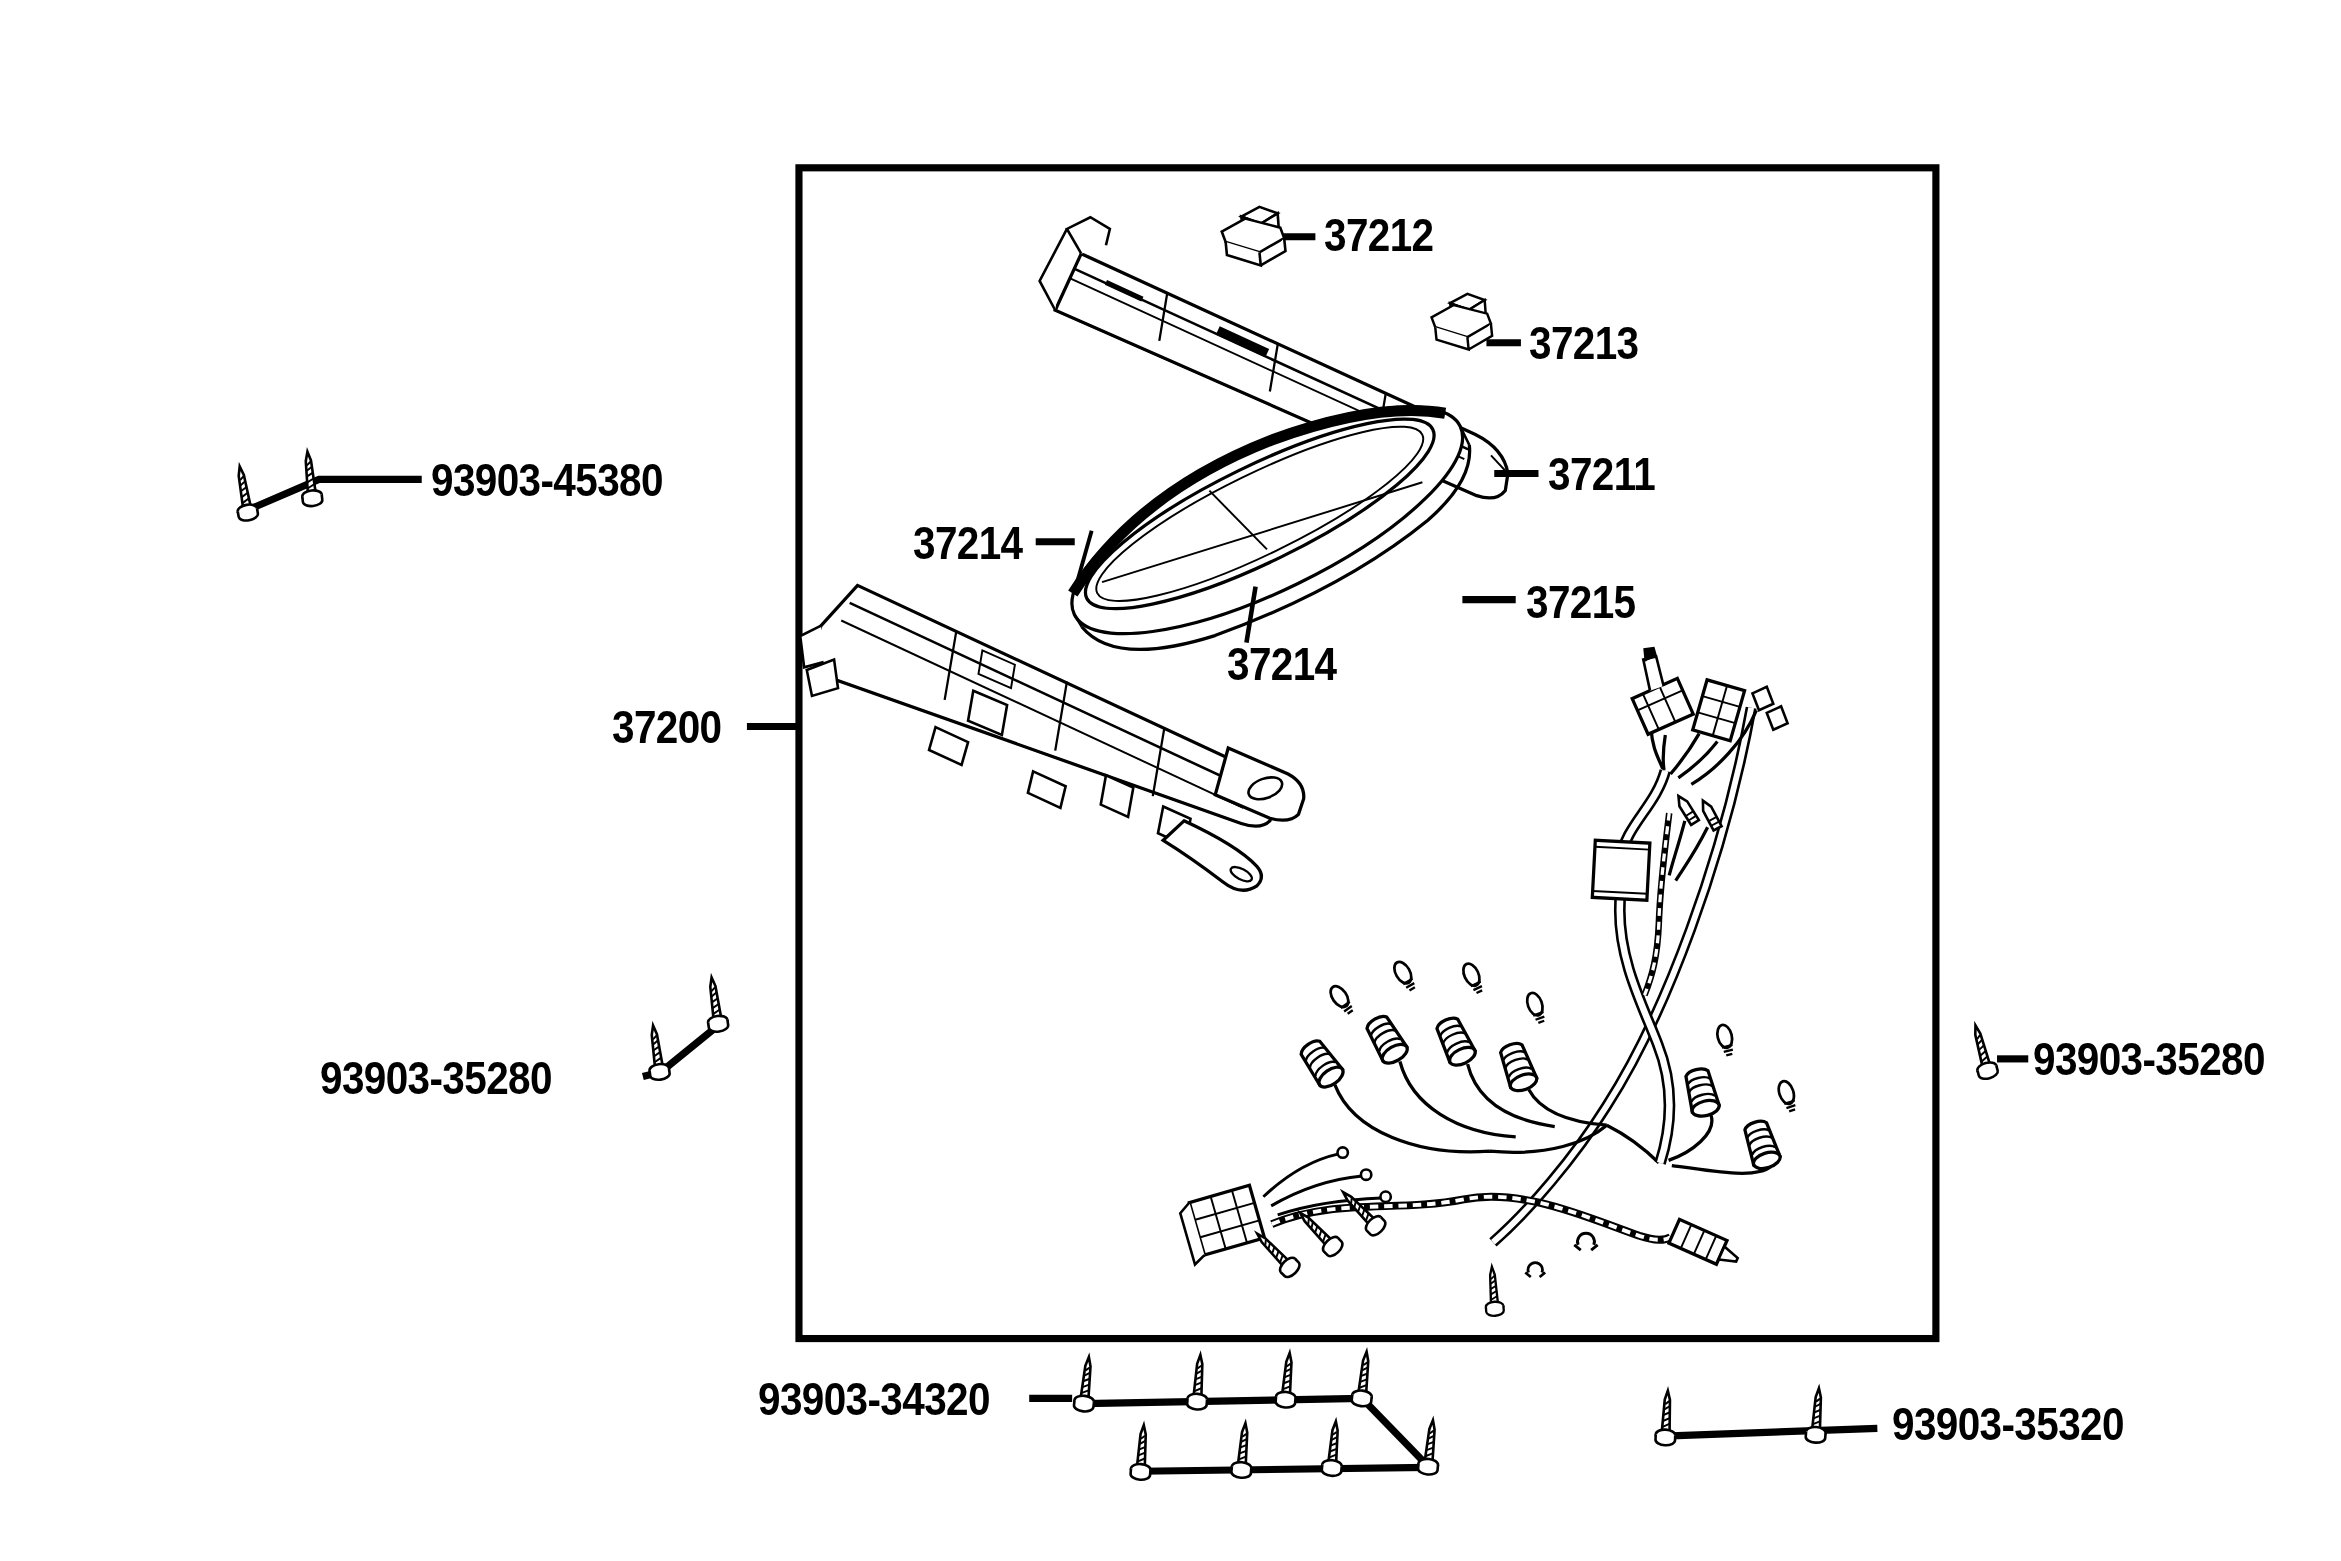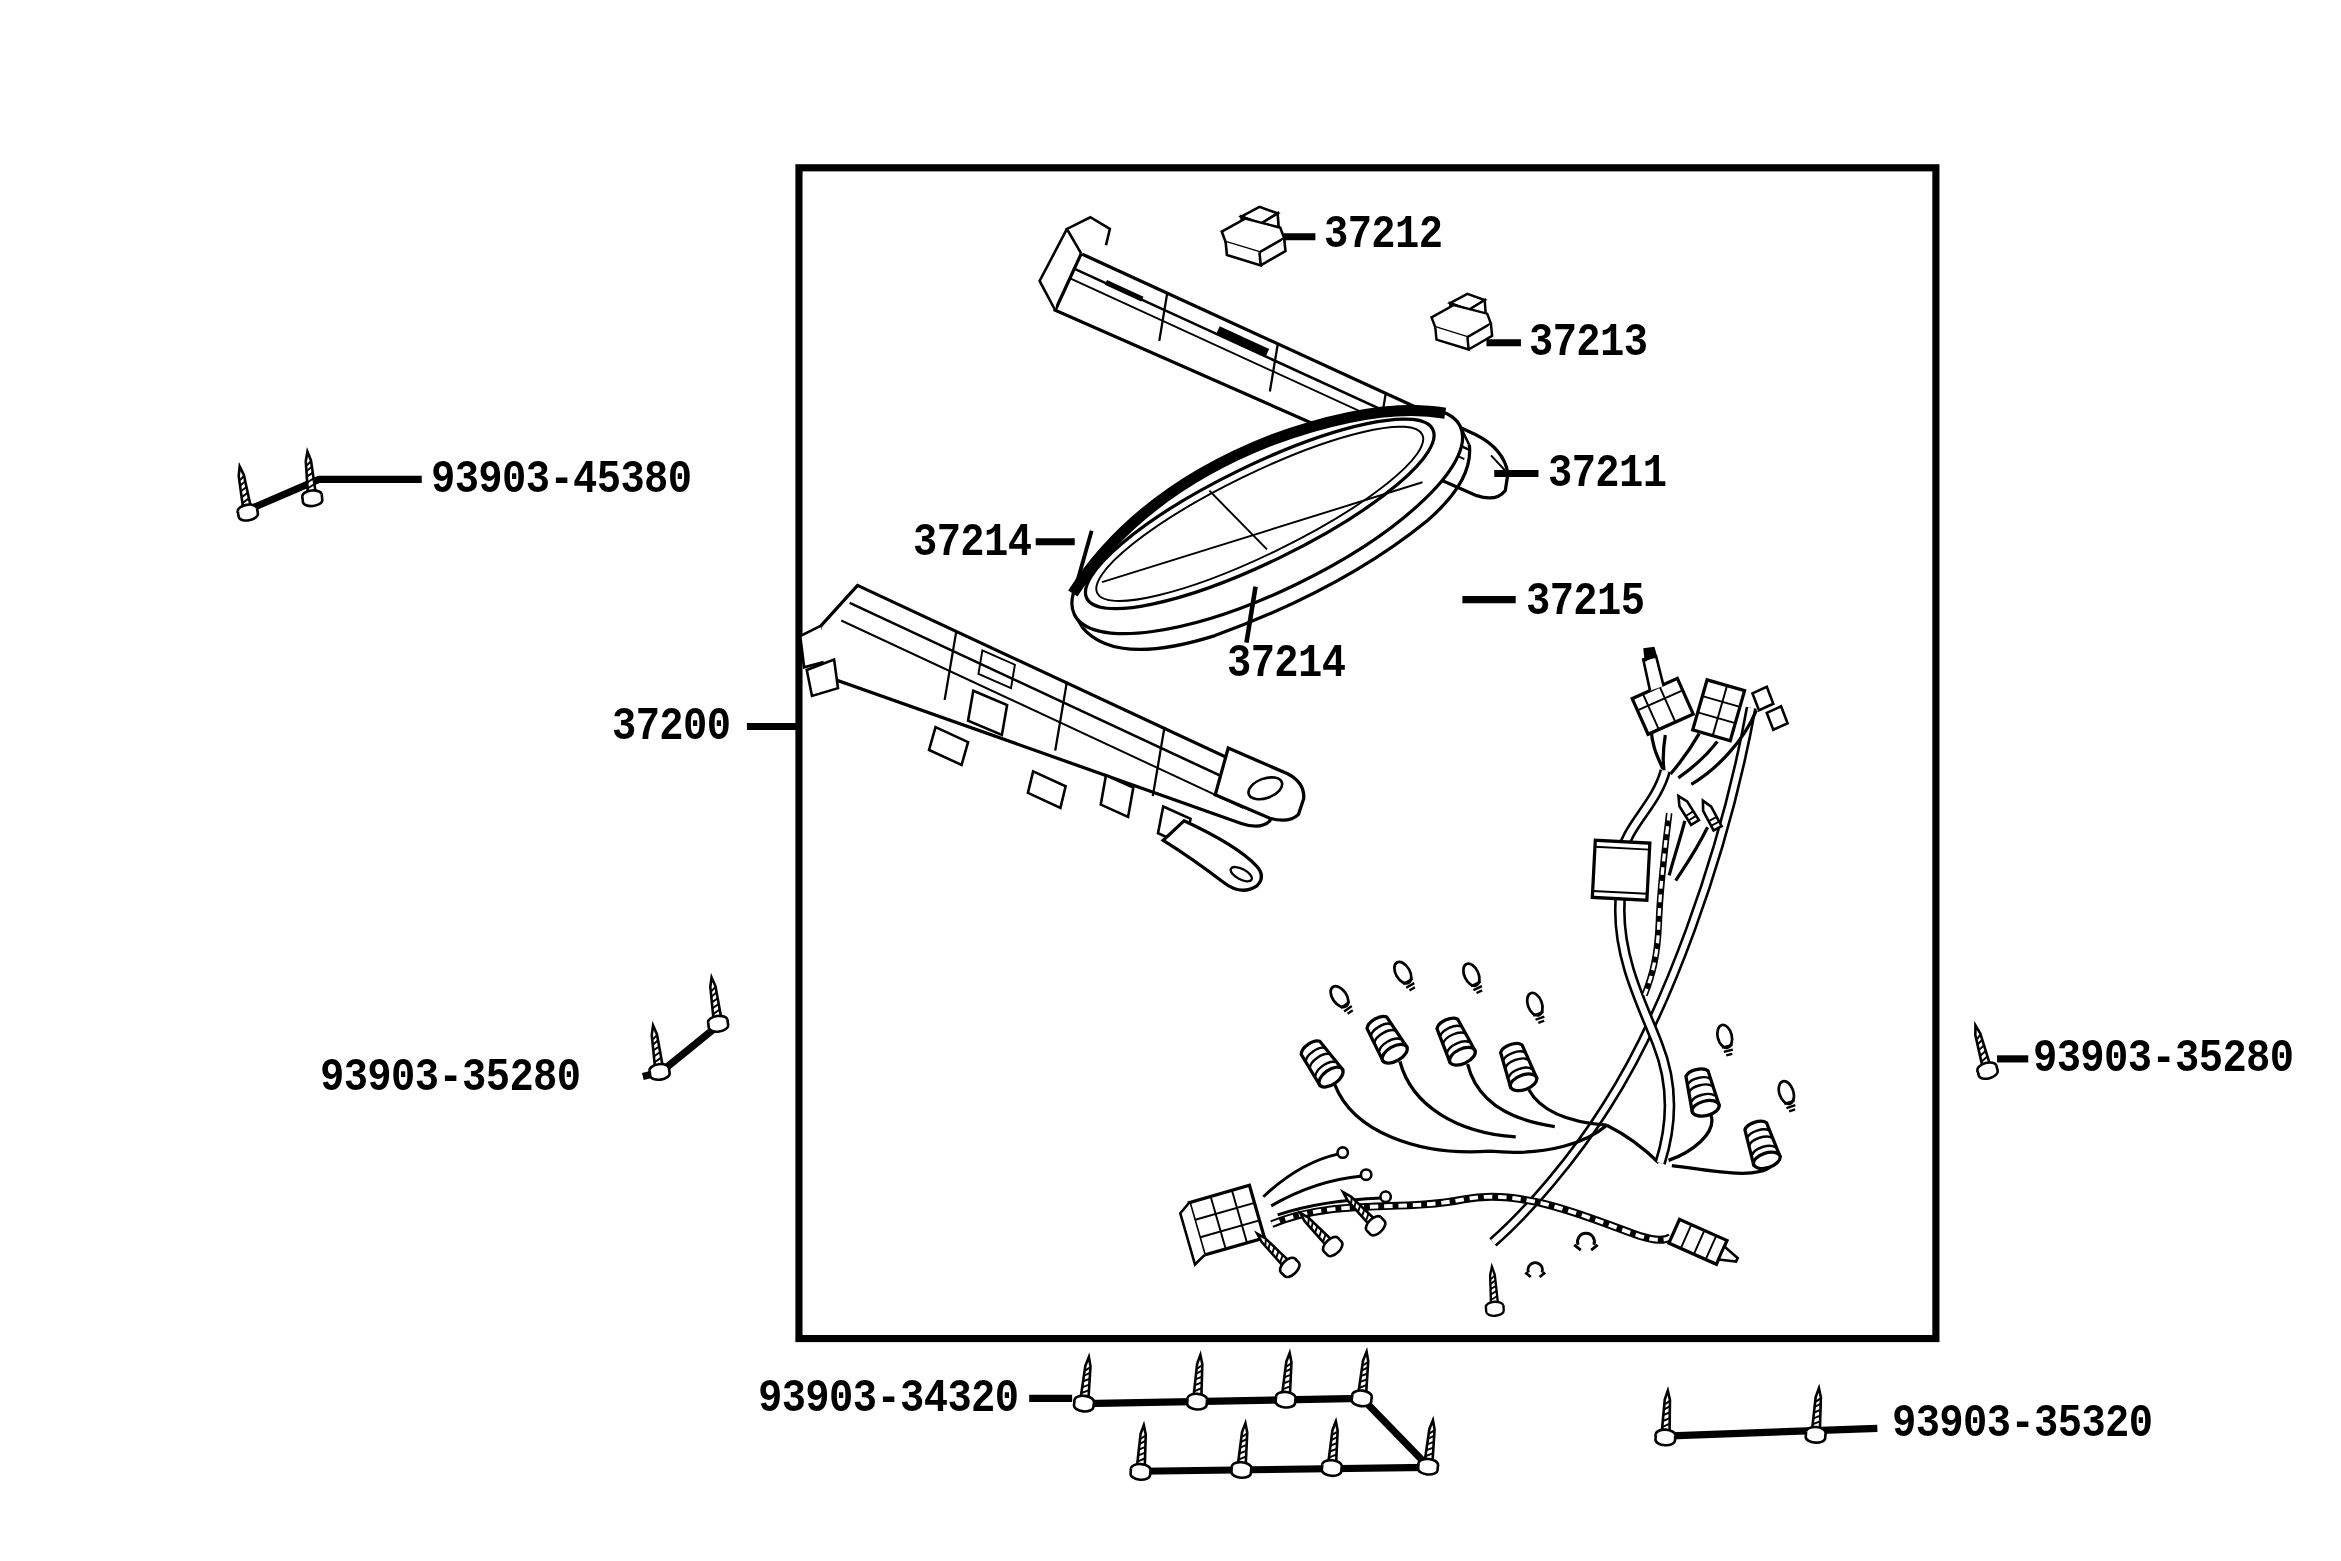--- a/index.html
+++ b/index.html
@@ -1,17 +1,17 @@
 <!DOCTYPE html>
 <html style="font-size:10.4px"><head>
 <meta charset="utf-8">
 <style>
   html,body{margin:0;padding:0;background:#ffffff;}
   #canvas{position:relative;width:2342px;height:1561px;background:#ffffff;overflow:hidden;
-          font-family:Liberation Mono, monospace;}
+          font-family:Liberation Sans, sans-serif;}
   #artwork{position:absolute;left:0;top:0;width:2342px;height:1561px;}
   .plabel{position:absolute;font-weight:bold;font-size:46px;line-height:46px;color:#000;
           white-space:nowrap;transform:scaleX(0.88);transform-origin:left top;
           letter-spacing:-0.7px;}
   .l37212{left:1324px;top:212px;}
   .l37213{left:1529px;top:320px;}
   .l37211{left:1548px;top:451px;}
   .l37215{left:1526px;top:579px;}
   .l37214a{left:913px;top:520px;}
   .l37214b{left:1227px;top:641px;}

